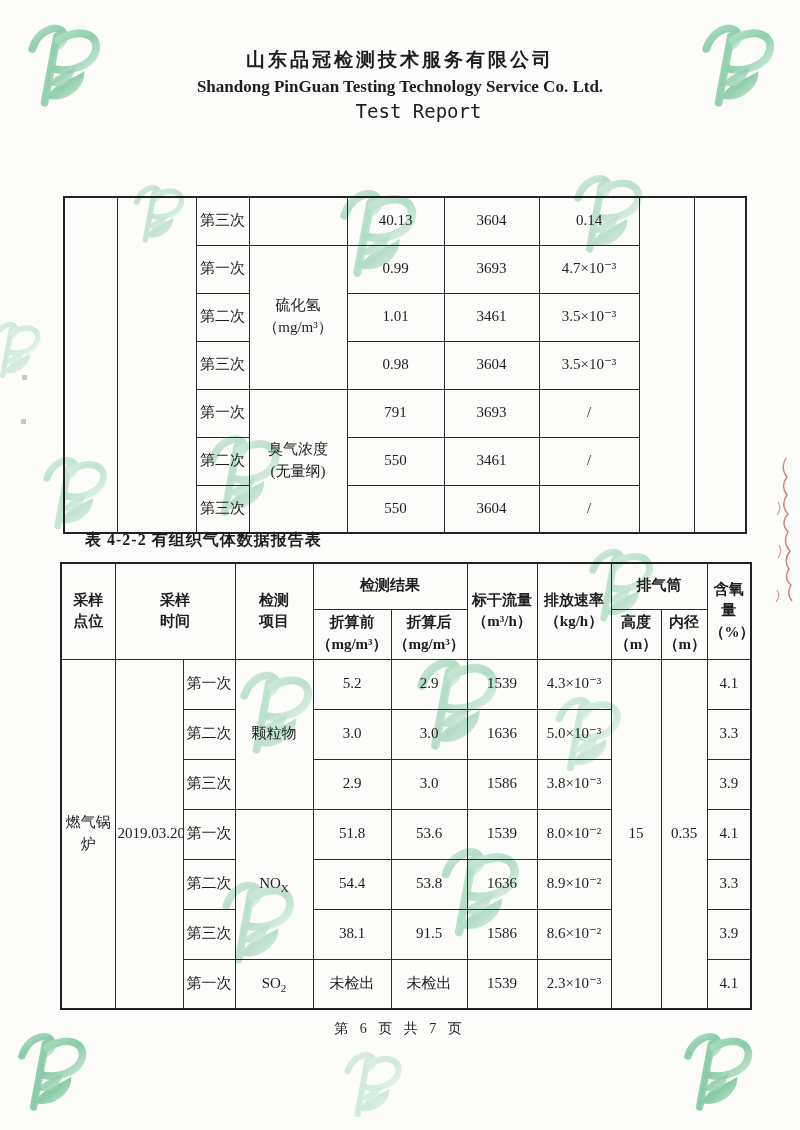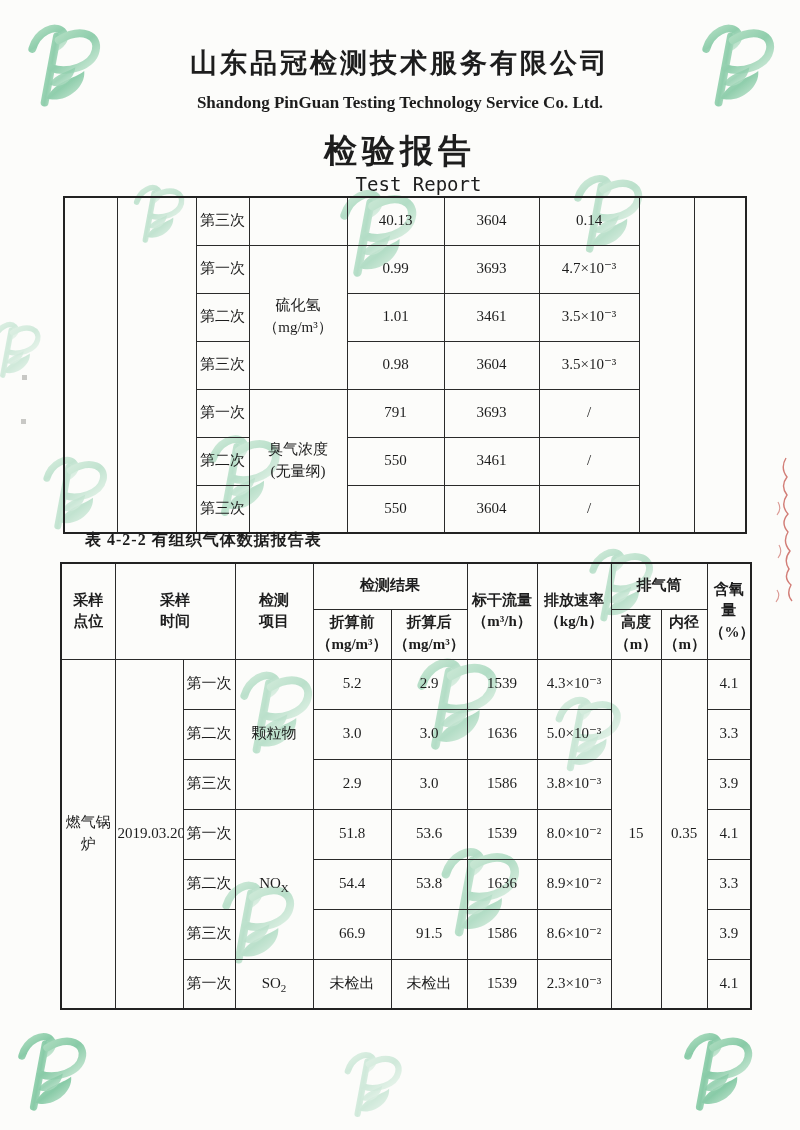--- a/index.html
+++ b/index.html
@@ -3,22 +3,22 @@
 <meta charset="utf-8">
 <style>
   html,body{margin:0;padding:0;background:#e8e8e6;}
   .page{
     position:relative;width:800px;height:1130px;margin:0 auto;
     background:#fcfcfa;overflow:hidden;color:#1d1d1d;
     font-family:"Liberation Serif","DejaVu Serif",serif;
   }
   
   .hdr{position:absolute;top:50px;left:0;width:100%;text-align:center;}
-  .company-cn{font-size:27px;font-weight:bold;letter-spacing:3px;line-height:1;}
-  .company-en{font-size:17px;font-weight:bold;margin-top:17px;line-height:1;}
+  .company-cn{font-size:19px;font-weight:bold;letter-spacing:3px;line-height:1;}
+  .company-en{font-size:17px;font-weight:bold;margin-top:9px;line-height:1;}
   .title-cn{font-size:33px;font-weight:bold;letter-spacing:5px;margin-top:24px;line-height:1;}
   .title-en{font-family:"DejaVu Sans Mono","Liberation Mono",monospace;font-size:19px;margin-top:7px;line-height:1;padding-left:37px;}
   
   table{border-collapse:collapse;table-layout:fixed;position:absolute;background:transparent;}
   td,th{
     border:1.6px solid #2a2a2a;text-align:center;vertical-align:middle;
     padding:1px 2px;font-size:15px;line-height:1.45;white-space:pre-line;
     font-weight:normal;overflow:hidden;
   }
   .t1{left:63px;top:196px;width:682px;border:2px solid #222;}
@@ -115,21 +115,20 @@
     <path d="M16 8 q-6 10 1 19 q-7 9 0 18 q-7 10 1 19 q-8 9 0 18 q-6 10 2 19 q-7 9 -1 18 q-6 9 2 16 q-5 9 1 16" fill="none" stroke="#c0473e" stroke-width="1.4" opacity="0.7"></path>
     <path d="M8 52 q4 7 -1 13 M9 95 q4 7 -1 13 M7 140 q4 6 -1 12" fill="none" stroke="#c0473e" stroke-width="1.1" opacity="0.55"></path>
   </svg>
 
   <div class="speck" style="left:22px;top:375px;"></div>
   <div class="speck" style="left:21px;top:419px;"></div>
 
   <div class="hdr">
     <div class="company-cn">山东品冠检测技术服务有限公司</div>
     <div class="company-en">Shandong PinGuan Testing Technology Service Co. Ltd.</div>
-    <div class="title-cn">检验报告</div>
     <div class="title-en">Test Report</div>
   </div>
 
   <table class="t1">
     <colgroup>
       <col style="width:53px">
         <col style="width:79px">
         <col style="width:53px">
       <col style="width:98px">
         <col style="width:97px">
@@ -277,32 +276,33 @@
     <tr class="brow">
       <td>第二次</td>
       <td>54.4</td>
       <td>53.8</td>
       <td>1636</td>
       <td>8.9×10⁻²</td>
       <td>3.3</td>
     </tr>
     <tr class="brow">
       <td>第三次</td>
-      <td>66.9</td>
+      <td>38.1</td>
       <td>91.5</td>
       <td>1586</td>
       <td>8.6×10⁻²</td>
       <td>3.9</td>
     </tr>
     <tr class="brow">
       <td>第一次</td>
       <td><span>SO</span><sub>2</sub></td>
       <td>未检出</td>
       <td>未检出</td>
       <td>1539</td>
       <td>2.3×10⁻³</td>
       <td>4.1</td>
     </tr>
   </tbody>
     </table>
 
+  <div class="footer">第 6 页 共 7 页</div>
 
 </div>
 
 </body></html>

